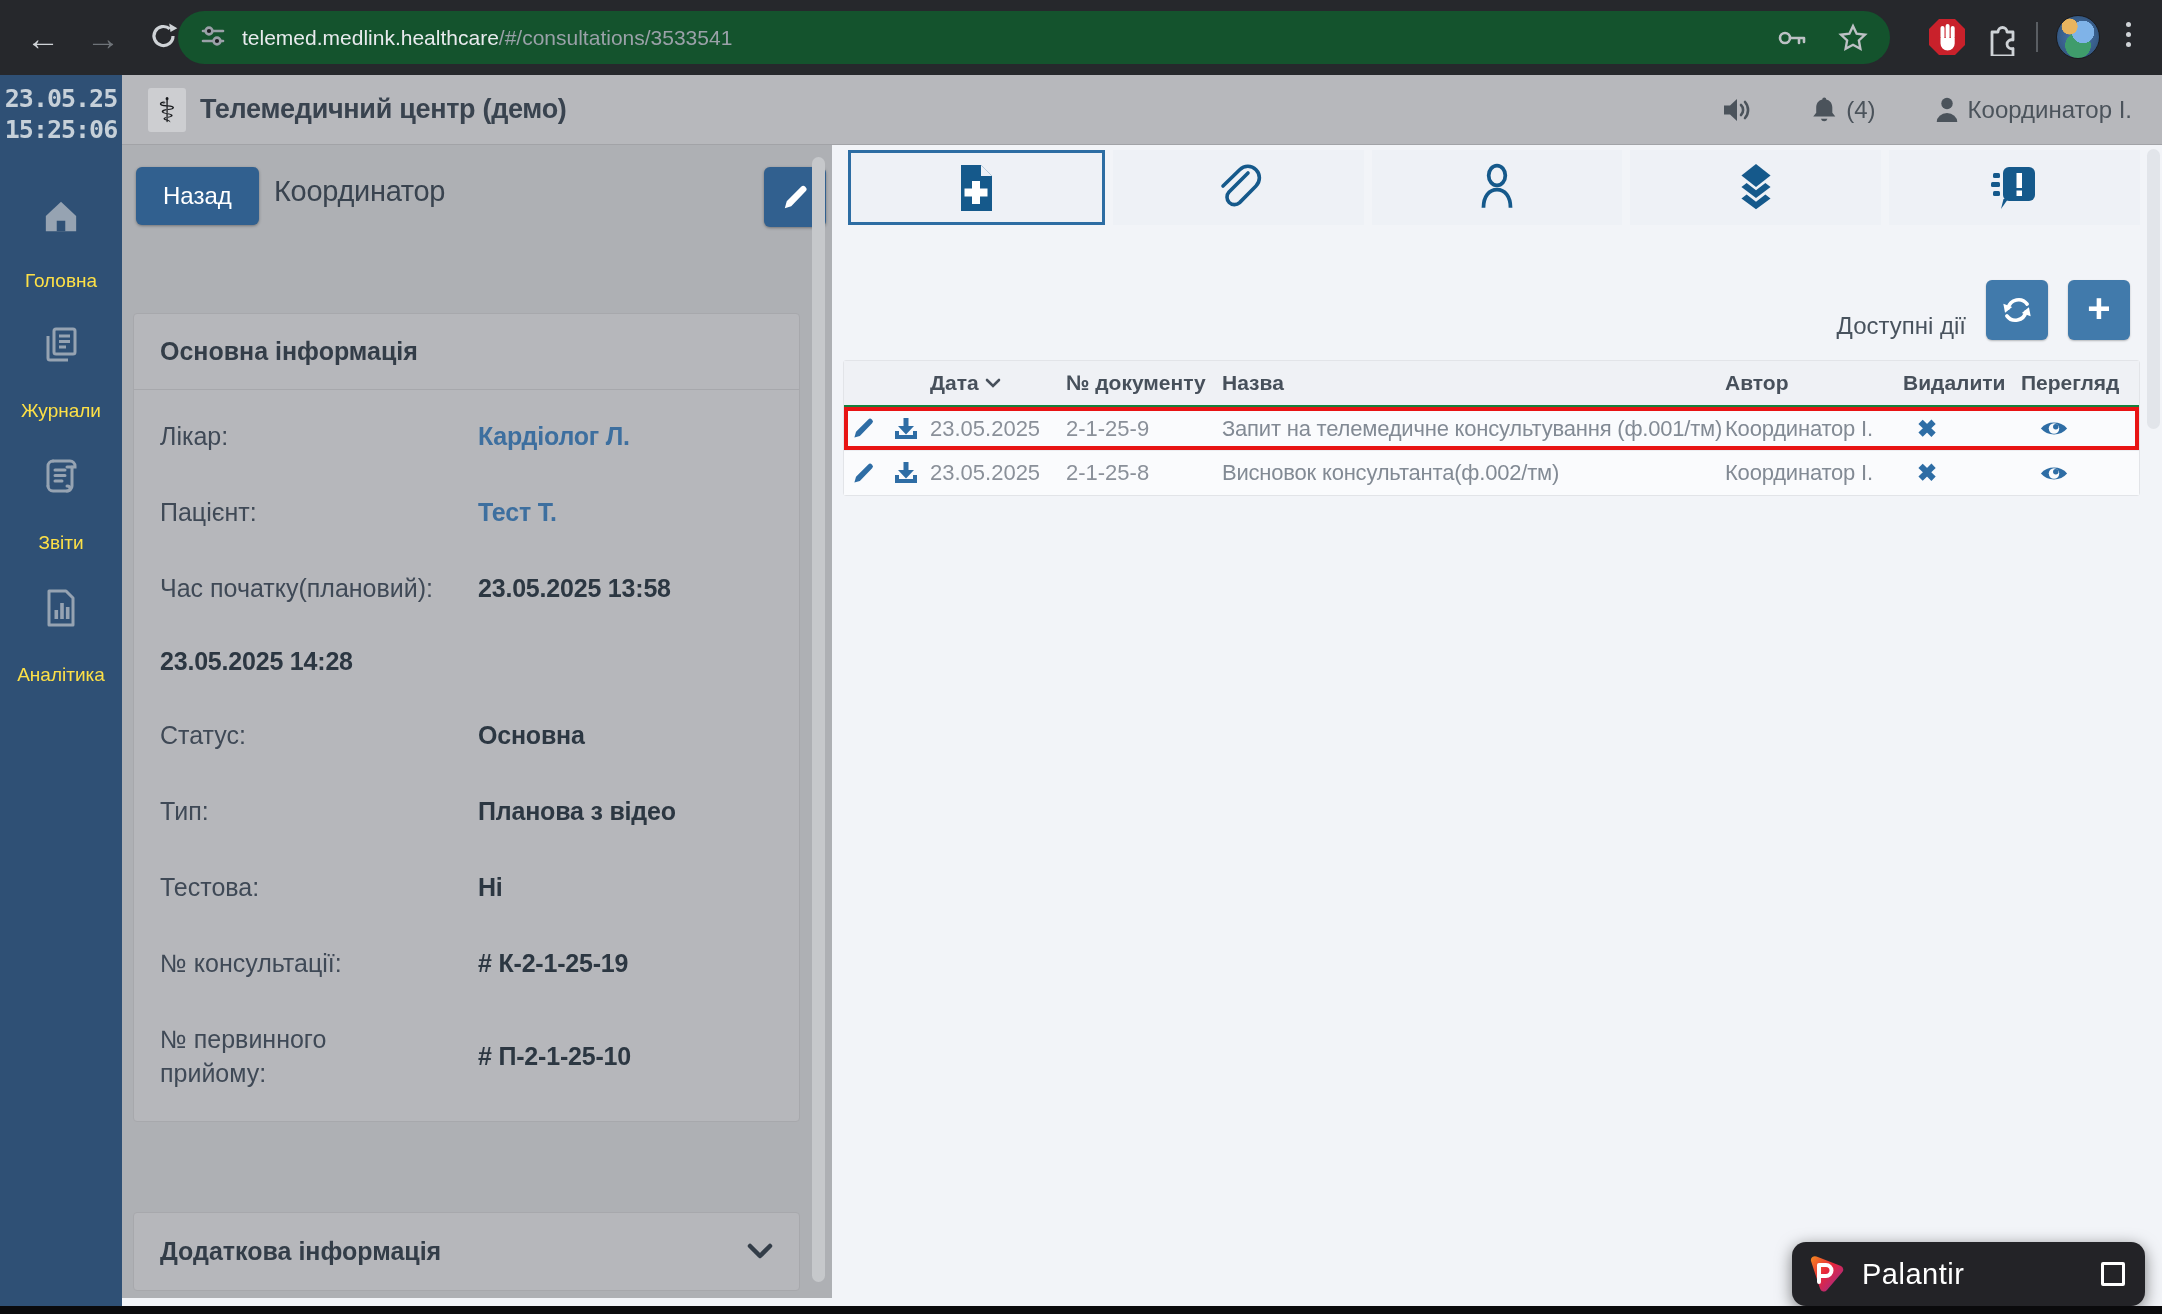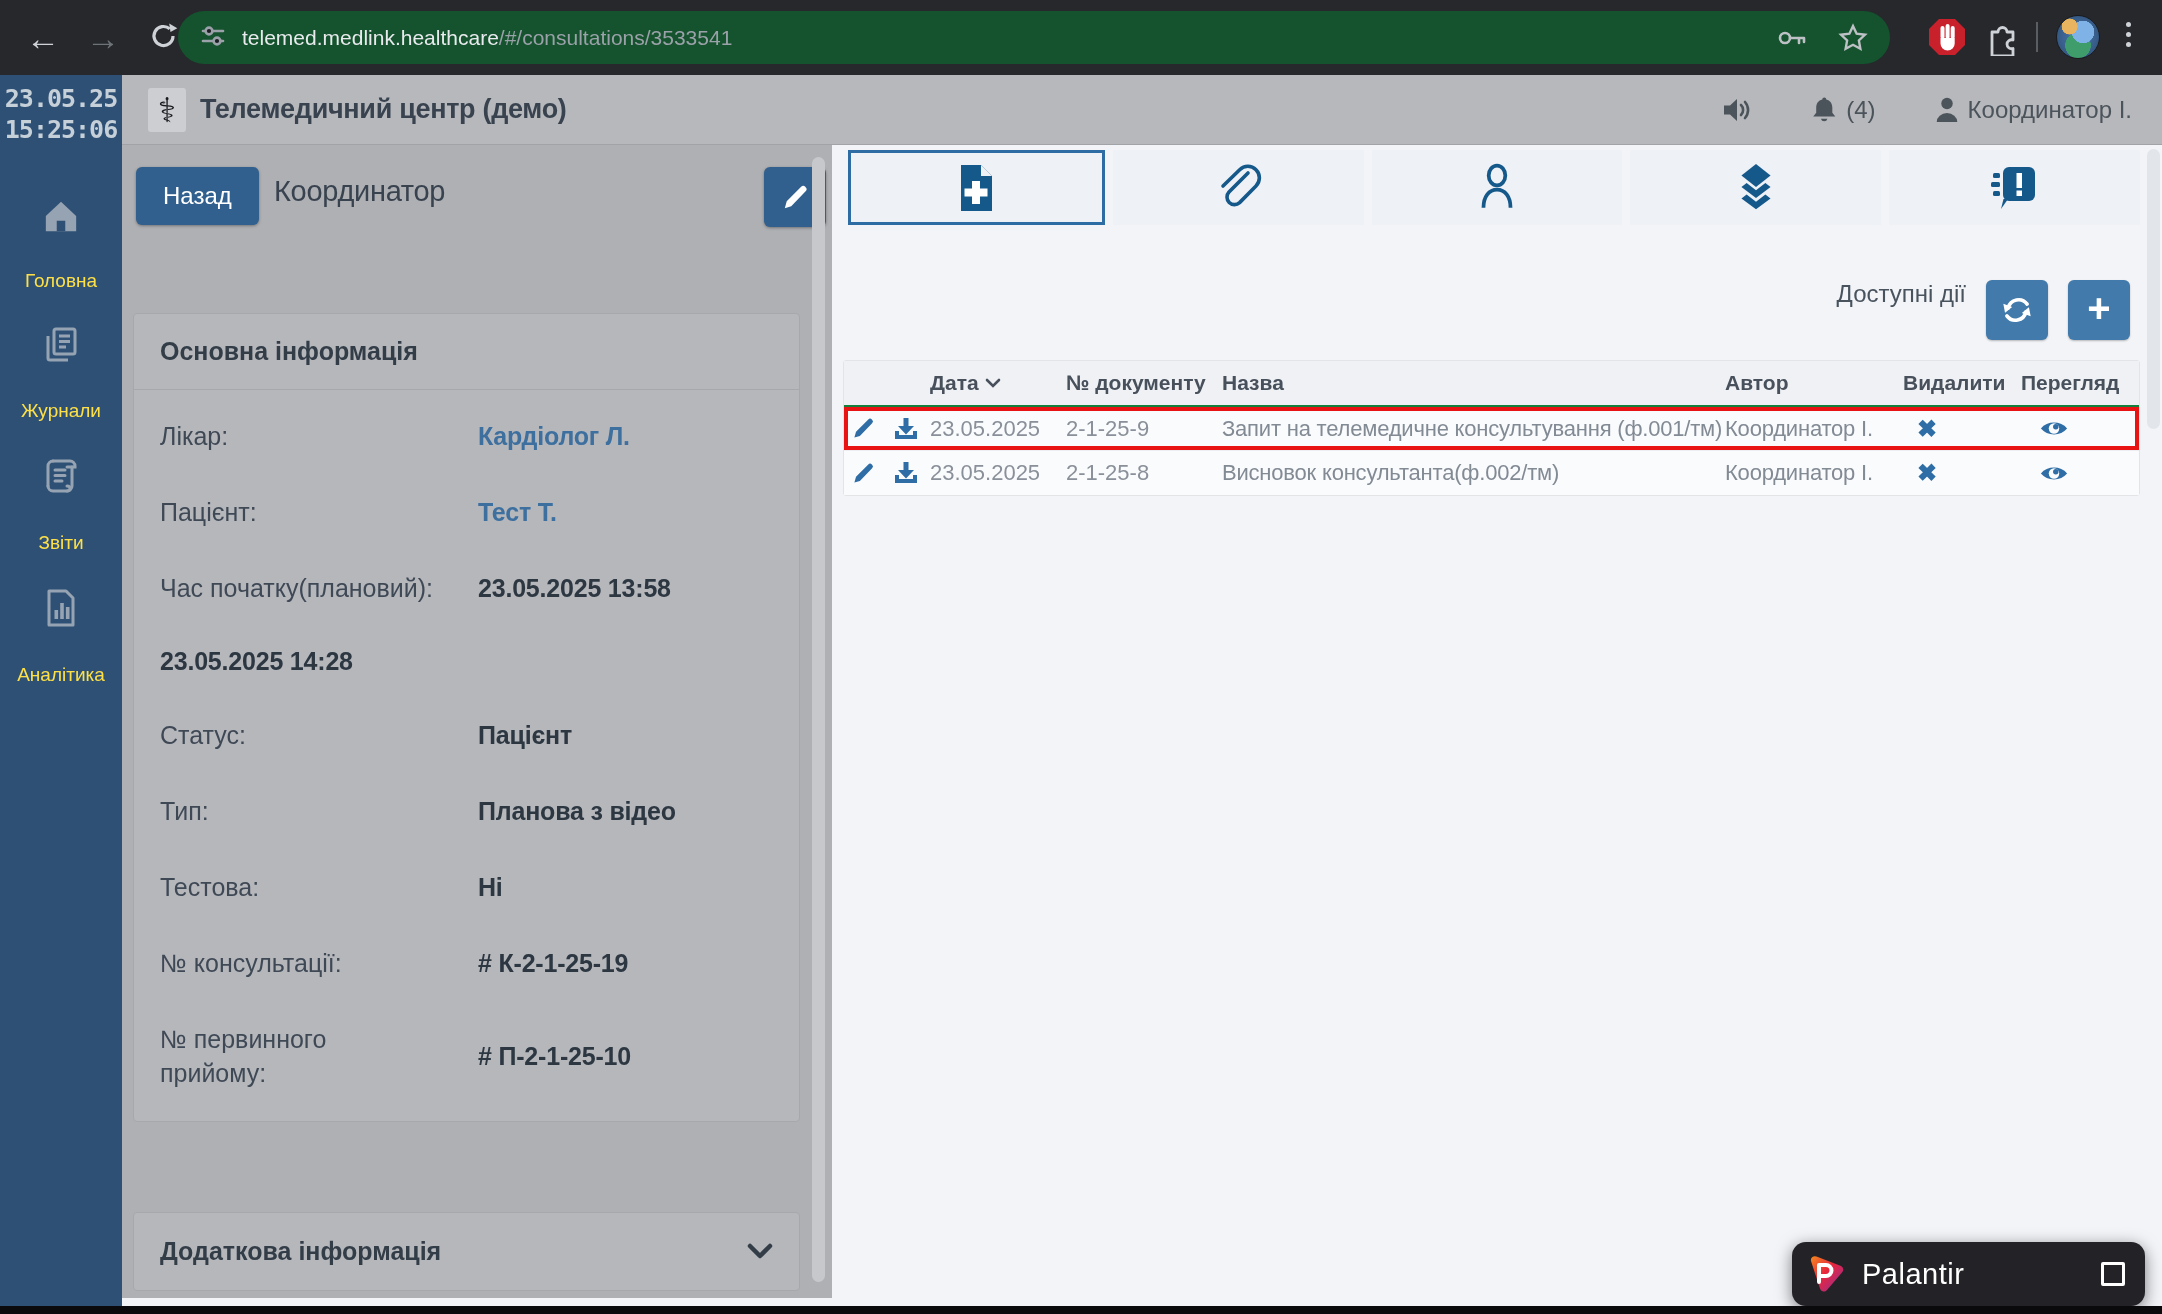--- a/index.html
+++ b/index.html
@@ -74,21 +74,21 @@
   .add-card{top:1067px;}
   .add-card .card-band{padding:24px 26px;}
 
   
   .rightpanel{position:absolute;left:832px;top:70px;width:1330px;height:1153px;background:#f2f4f8;}
   .rp-scroll{position:absolute;right:2px;top:4px;width:13px;height:280px;background:#e2e5ea;border-radius:7px;}
   .tabs{position:absolute;left:16px;top:5px;width:1292px;display:flex;gap:8px;}
   .tab{flex:1;height:75px;background:#eef1f6;display:flex;align-items:center;justify-content:center;
     cursor:pointer;}
   .tab.active{border:3px solid #2d6da3;}
-  .actions-row{position:absolute;top:135px;right:32px;display:flex;align-items:flex-start;gap:20px;}
+  .actions-row{position:absolute;top:135px;right:32px;display:flex;align-items:flex-end;gap:20px;}
   .actions-label{font-size:24px;color:#49535e;}
   .sq-btn{width:62px;height:60px;border:none;border-radius:6px;background:#417aab;cursor:pointer;
     display:flex;align-items:center;justify-content:center;box-shadow:0 1px 2px rgba(0,0,0,.25);}
   .plus-glyph{color:#fff;font-size:40px;line-height:1;font-weight:bold;margin-top:-4px;}
 
   .doc-table{position:absolute;left:11px;top:215px;width:1297px;background:#fafbfd;
     border:1px solid #e2e4e8;border-radius:3px;}
   .tgrid{display:grid;grid-template-columns:38px 48px 136px 156px 1fr 178px 118px 118px;align-items:center;}
   .t-head{height:46px;background:#eff1f5;border-bottom:2px solid #15803d;font-size:21px;font-weight:bold;
     color:#47505b;}
@@ -262,21 +262,21 @@
         </div>
         <div class="field-row">
           <span class="field-label">Час початку(плановий):</span>
           <span class="field-value">23.05.2025 13:58</span>
         </div>
         <div class="field-row">
           <span class="field-value">23.05.2025 14:28</span>
         </div>
         <div class="field-row">
           <span class="field-label">Статус:</span>
-          <span class="field-value">Пацієнт</span>
+          <span class="field-value">Основна</span>
         </div>
         <div class="field-row">
           <span class="field-label">Тип:</span>
           <span class="field-value">Планова з відео</span>
         </div>
         <div class="field-row">
           <span class="field-label">Тестова:</span>
           <span class="field-value">Ні</span>
         </div>
         <div class="field-row">

